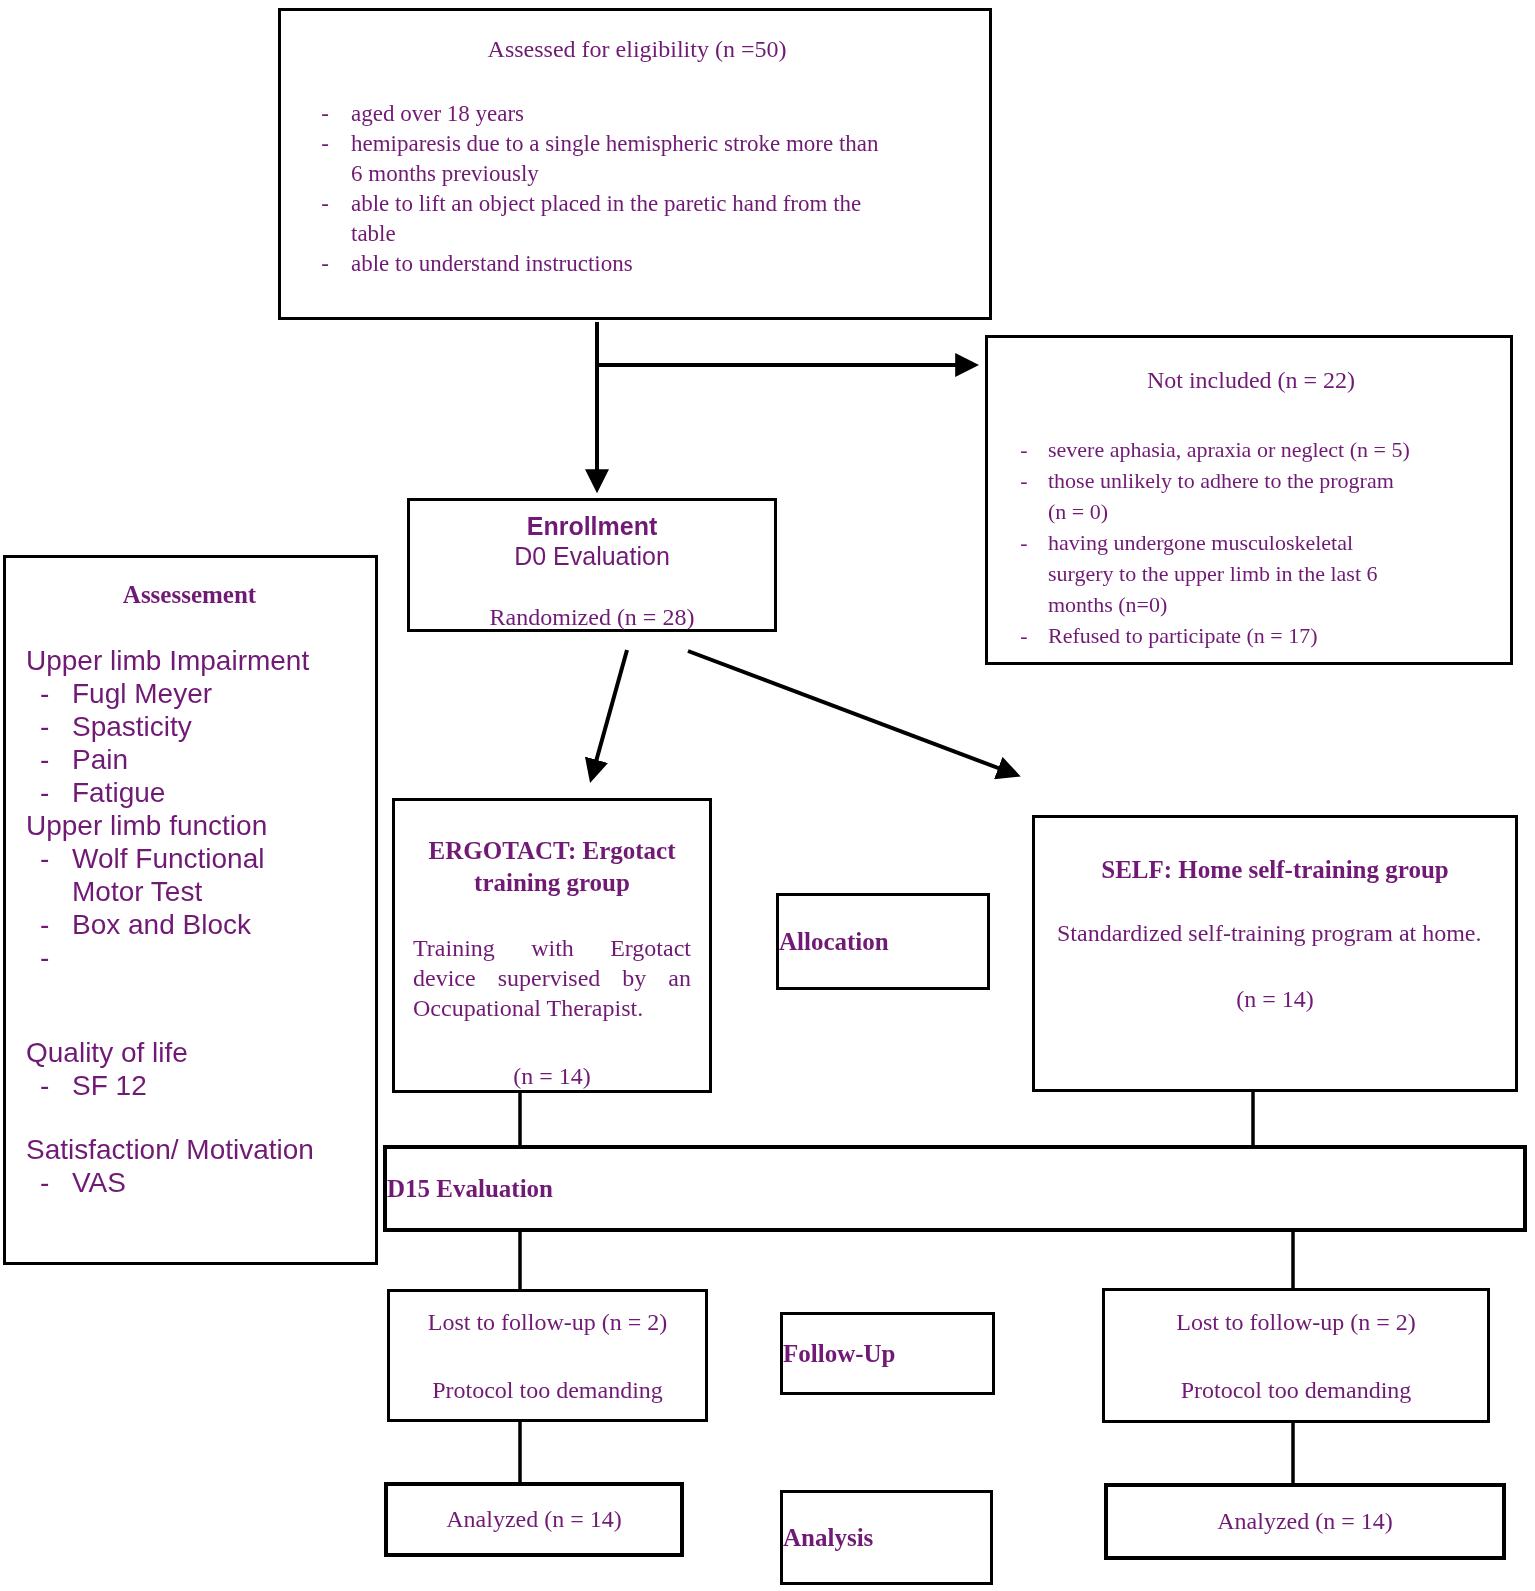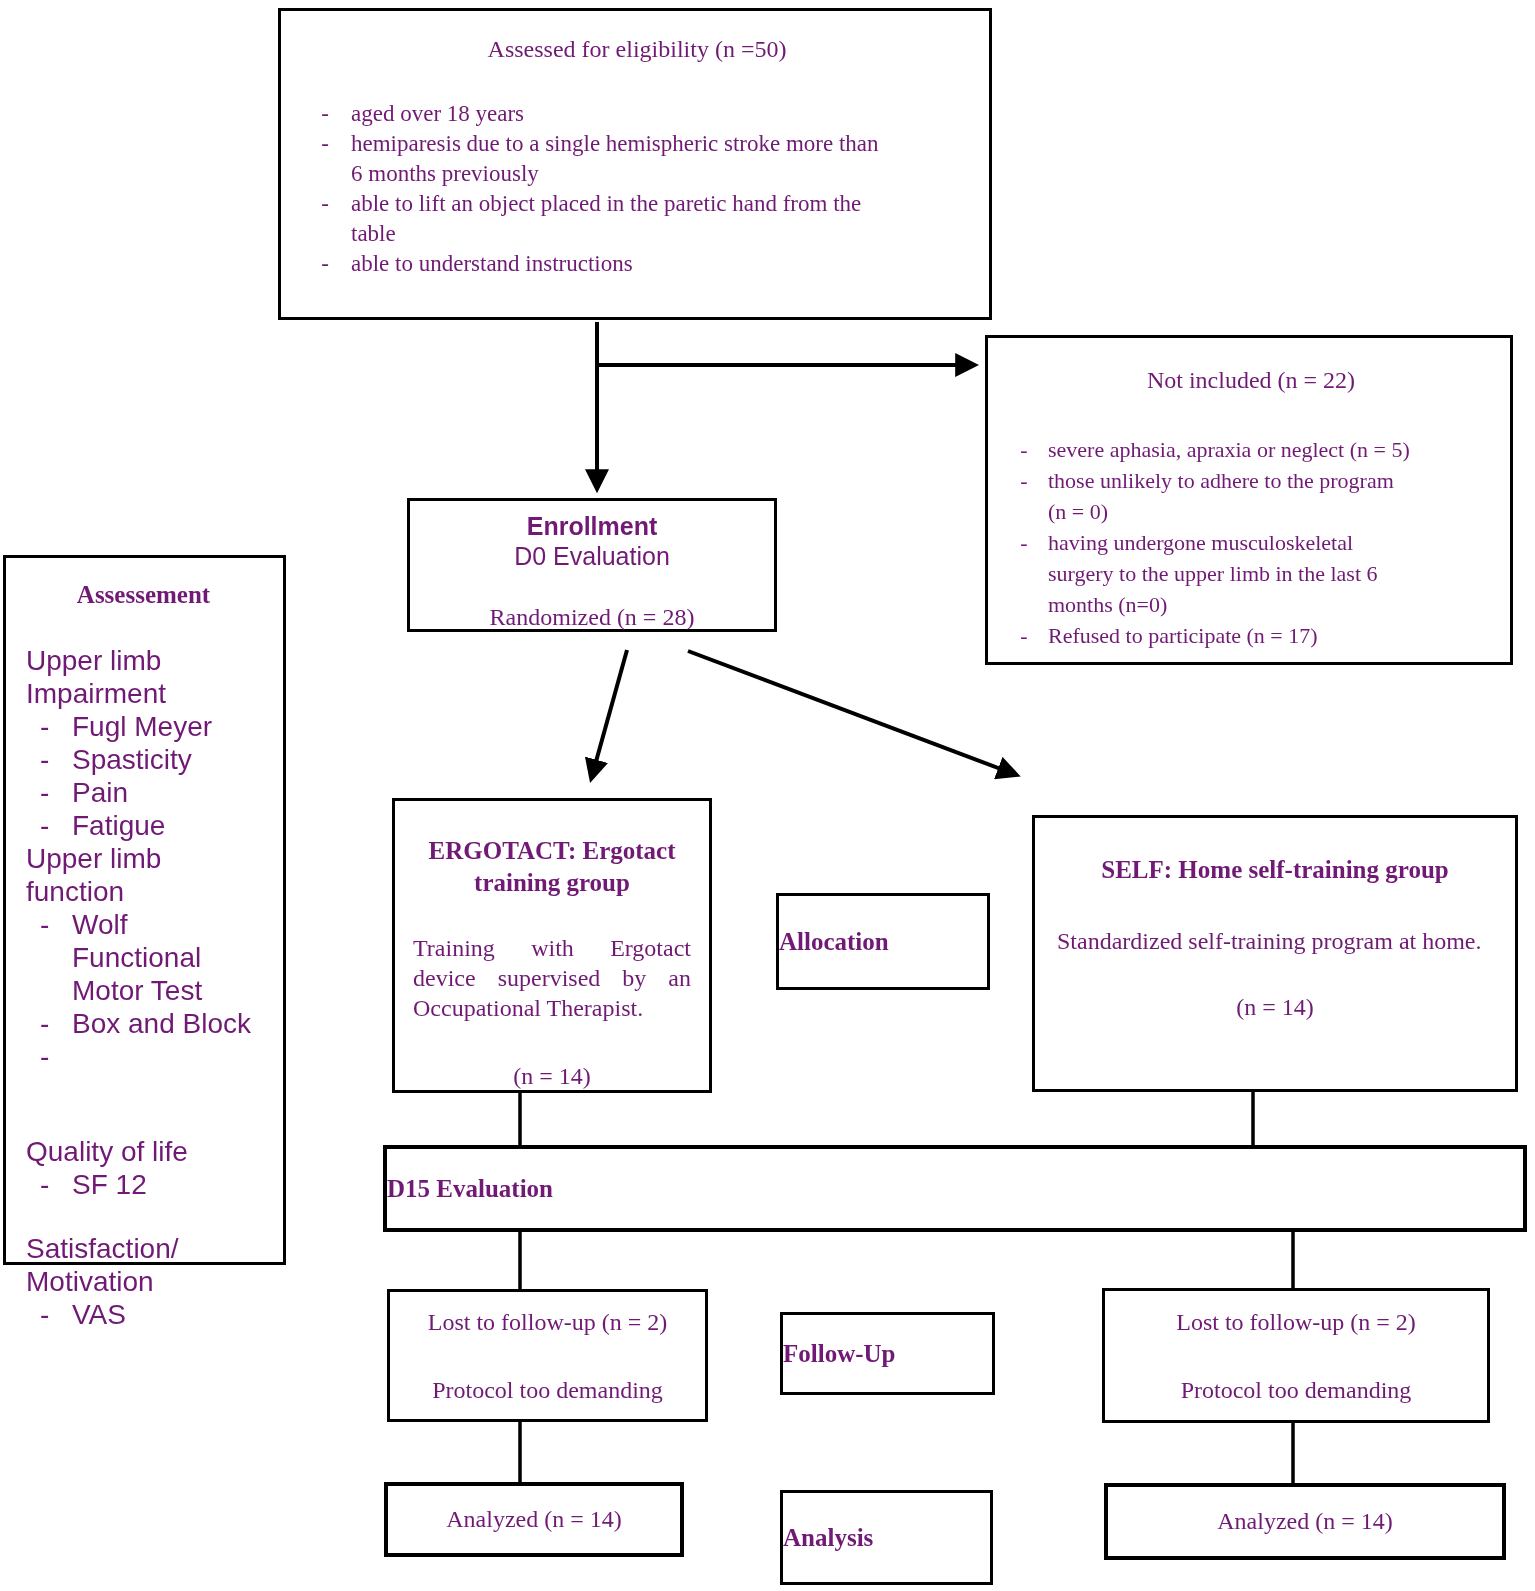--- a/index.html
+++ b/index.html
@@ -28,38 +28,38 @@
   .notincluded .row { font-size:22px; line-height:31px; }
   .notincluded .dash { flex:0 0 48px; }
 
   
   .enrollment { left:407px; top:498px; width:370px; height:134px; display:flex; flex-direction:column; align-items:center; padding-top:10px; }
   .enr-title { font-family:"Liberation Sans", sans-serif; font-weight:bold; font-size:25px; line-height:30px; }
   .enr-sub   { font-family:"Liberation Sans", sans-serif; font-size:25px; line-height:30px; }
   .enr-rand  { font-size:24px; line-height:28px; margin-top:32px; }
 
   
-  .assessment { left:3px; top:555px; width:283px; height:710px; padding:22px 22px 0 20px; font-family:"Liberation Sans", sans-serif; }
+  .assessment { left:3px; top:555px; width:375px; height:710px; padding:22px 22px 0 20px; font-family:"Liberation Sans", sans-serif; }
   .a-title { font-family:"Liberation Serif", serif; font-weight:bold; font-size:25px; text-align:center; line-height:30px; }
   .a-body { margin-top:34px; font-size:28px; }
   .a-heading { line-height:33px; }
   .a-item { display:flex; line-height:33px; }
   .a-item .dash { flex:0 0 46px; padding-left:14px; box-sizing:border-box; text-align:left; }
   .a-item .itext { white-space:pre-line; }
   .gap-large { margin-top:62px; }
   .gap-small { margin-top:31px; }
 
   
   .ergotact { left:392px; top:798px; width:320px; height:295px; padding:34px 18px 0 18px; }
   .grp-title { font-weight:bold; font-size:25px; line-height:32px; text-align:center; }
   .grp-body  { font-size:24px; line-height:30px; text-align:justify; margin-top:34px; }
   .grp-n     { font-size:24px; text-align:center; margin-top:40px; }
 
   .selfbox { left:1032px; top:815px; width:486px; height:277px; padding:36px 22px 0 22px; }
-  .selfbox .grp-body { margin-top:40px; }
+  .selfbox .grp-body { margin-top:32px; }
   .selfbox .grp-n { margin-top:38px; }
 
   .labelbox { display:flex; align-items:center; font-weight:bold; font-size:25px; text-align:center; }
   .allocation { left:776px; top:893px; width:214px; height:97px; }
   .d15 { left:383px; top:1145px; width:1144px; height:87px; }
   .followup { left:780px; top:1312px; width:215px; height:83px; }
   .analysisbox { left:780px; top:1490px; width:213px; height:95px; }
 
   .two-line { display:flex; flex-direction:column; justify-content:center; align-items:center; gap:40px; font-size:24px; line-height:28px; text-align:center; }
   .lost-left  { left:387px; top:1289px; width:321px; height:133px; }

